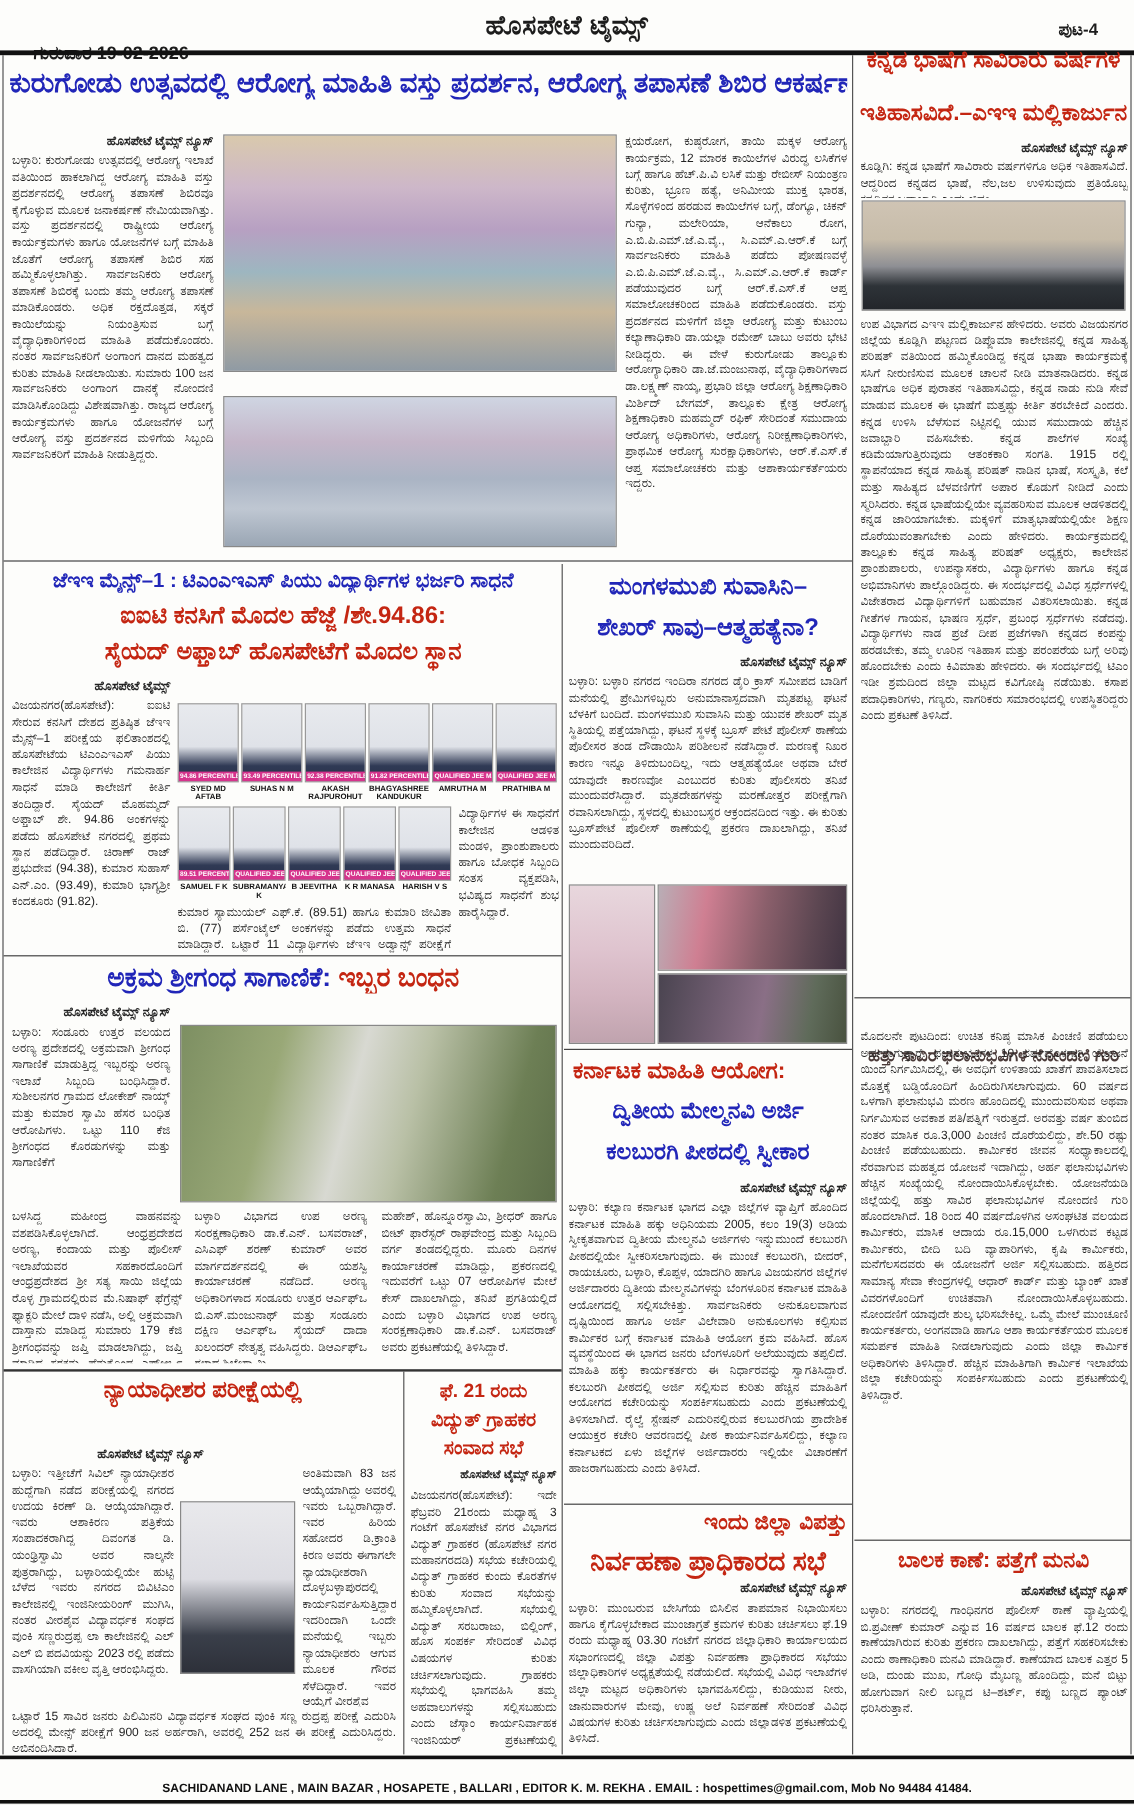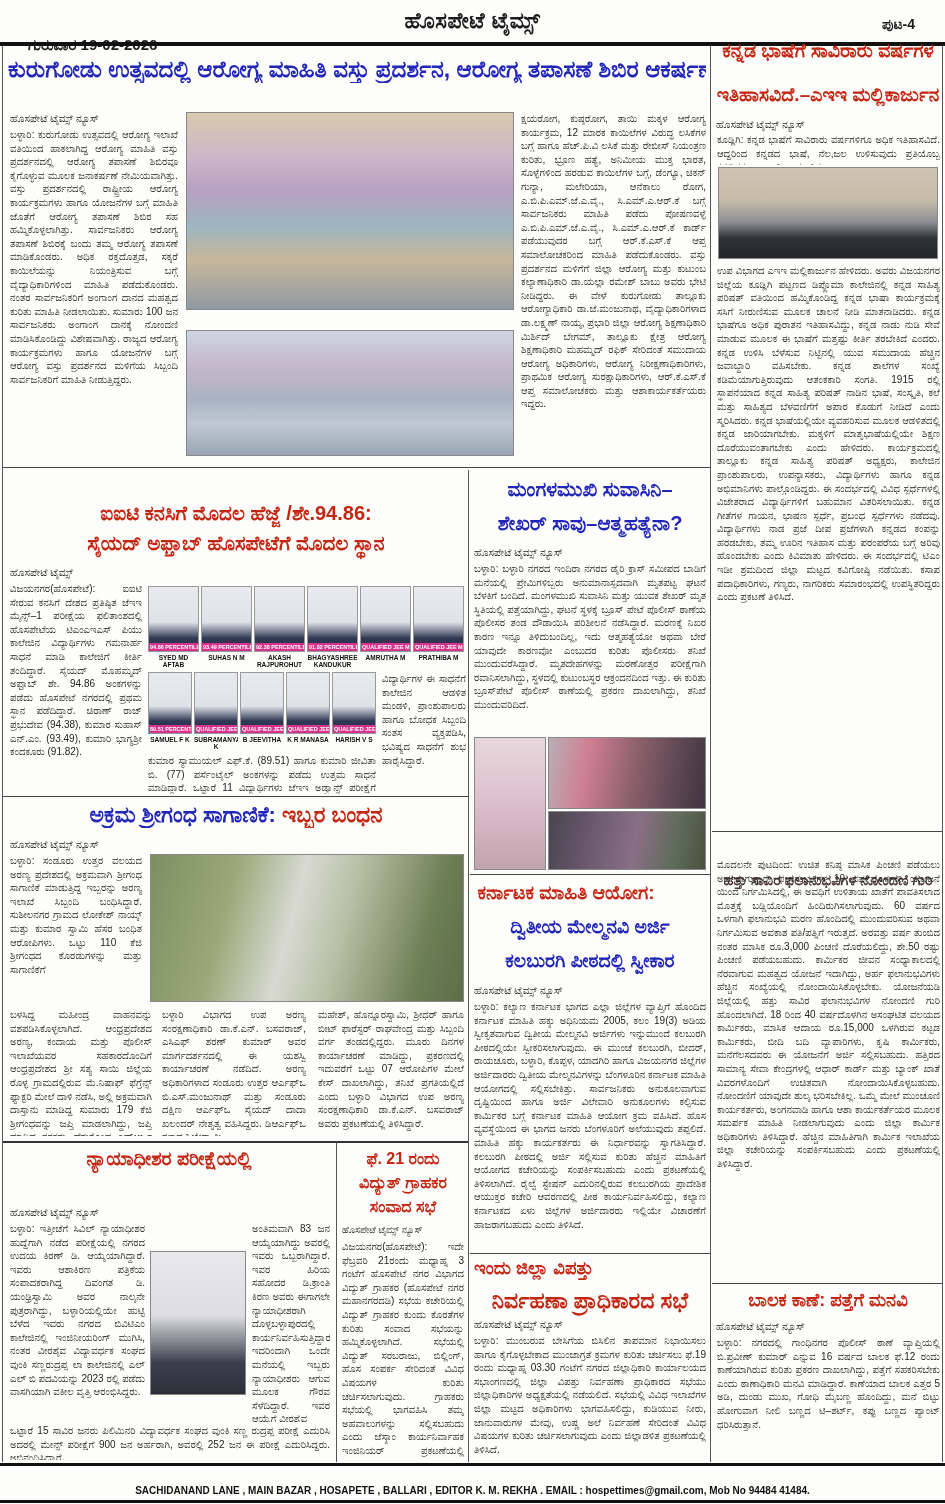--- a/index.html
+++ b/index.html
@@ -9,21 +9,21 @@
   *{box-sizing:border-box;}
   .abs{position:absolute;}
   .rule-h{position:absolute;background:#111;}
   .rule-v{position:absolute;background:#555;width:1px;}
   .hdr-date{font-weight:bold;font-size:15px;}
   .masthead{font-weight:bold;font-size:22px;letter-spacing:.5px;}
   .hdr-page{font-weight:bold;font-size:14px;}
   .head-blue{color:#2126b8;font-weight:bold;}
   .head-red{color:#c42612;font-weight:bold;}
   .head-dark{color:#4a3a38;font-weight:bold;}
-  .byline{font-weight:normal;font-size:10.5px;text-align:left;color:#222;}
+  .byline{font-weight:bold;font-size:10.5px;text-align:right;color:#222;}
   .bodytxt{font-size:10px;line-height:1.36;text-align:justify;color:#222;overflow:hidden;}
   .photo{position:absolute;border:1px solid #888;overflow:hidden;}
   .ph-exhib1{background:linear-gradient(180deg,#d9c9ad 0%,#cdb7c9 22%,#b7a0c2 40%,#9db6c0 58%,#c8b79a 75%,#8f9aa4 100%);}
   .ph-exhib2{background:linear-gradient(180deg,#cfd5e2 0%,#c4b6c9 30%,#aab4c4 55%,#bfc7d2 75%,#9aa6b4 100%);}
   .ph-meeting{background:linear-gradient(180deg,#cfc4b4 0%,#c7bca9 35%,#8e8f94 60%,#2e3338 78%,#23262b 100%);}
   .ph-sandal{background:linear-gradient(105deg,#7d8f62 0%,#99a877 25%,#d8d9d2 45%,#b9c0a6 60%,#6d7f55 85%,#5d6e49 100%);}
   .ph-portrait{background:linear-gradient(180deg,#e9e9ec 0%,#dcdce2 45%,#3a3f4a 78%,#2d3039 100%);}
   .ph-girl{background:linear-gradient(180deg,#e8d7dd 0%,#dfc4cf 40%,#d3b4c0 70%,#c0a3ae 100%);}
   .ph-body1{background:linear-gradient(100deg,#b9aeb6 0%,#cf7f92 25%,#8a5f6b 55%,#5d4752 80%,#403341 100%);}
   .ph-body2{background:linear-gradient(100deg,#4a4450 0%,#6d5b6e 30%,#8a6f86 55%,#5f6b5a 80%,#49523f 100%);}
@@ -56,20 +56,21 @@
   <div class="rule-h" style="left:712px;top:831px;width:230px;height:1px;background:#444;"></div>
   <div class="rule-h" style="left:712px;top:1283px;width:230px;height:1px;background:#444;"></div>
 
   <div class="abs head-blue" style="left:8px;top:56px;width:698px;font-size:23px;text-align:center;white-space:nowrap;overflow:hidden;">ಕುರುಗೋಡು ಉತ್ಸವದಲ್ಲಿ ಆರೋಗ್ಯ ಮಾಹಿತಿ ವಸ್ತು ಪ್ರದರ್ಶನ, ಆರೋಗ್ಯ ತಪಾಸಣೆ ಶಿಬಿರ ಆಕರ್ಷಣೆ</div>
   <div class="abs byline" style="left:10px;top:112px;width:168px;">ಹೊಸಪೇಟೆ ಟೈಮ್ಸ್ ನ್ಯೂಸ್</div>
   <div class="abs bodytxt" style="left:10px;top:128px;width:168px;height:334px;">ಬಳ್ಳಾರಿ: ಕುರುಗೋಡು ಉತ್ಸವದಲ್ಲಿ ಆರೋಗ್ಯ ಇಲಾಖೆ ವತಿಯಿಂದ ಹಾಕಲಾಗಿದ್ದ ಆರೋಗ್ಯ ಮಾಹಿತಿ ವಸ್ತು ಪ್ರದರ್ಶನದಲ್ಲಿ ಆರೋಗ್ಯ ತಪಾಸಣೆ ಶಿಬಿರವೂ ಕೈಗೊಳ್ಳುವ ಮೂಲಕ ಜನಾಕರ್ಷಣೆ ನೇಮಿಯವಾಗಿತ್ತು. ವಸ್ತು ಪ್ರದರ್ಶನದಲ್ಲಿ ರಾಷ್ಟ್ರೀಯ ಆರೋಗ್ಯ ಕಾರ್ಯಕ್ರಮಗಳು ಹಾಗೂ ಯೋಜನೆಗಳ ಬಗ್ಗೆ ಮಾಹಿತಿ ಜೊತೆಗೆ ಆರೋಗ್ಯ ತಪಾಸಣೆ ಶಿಬಿರ ಸಹ ಹಮ್ಮಿಕೊಳ್ಳಲಾಗಿತ್ತು. ಸಾರ್ವಜನಿಕರು ಆರೋಗ್ಯ ತಪಾಸಣೆ ಶಿಬಿರಕ್ಕೆ ಬಂದು ತಮ್ಮ ಆರೋಗ್ಯ ತಪಾಸಣೆ ಮಾಡಿಕೊಂಡರು. ಅಧಿಕ ರಕ್ತದೊತ್ತಡ, ಸಕ್ಕರೆ ಕಾಯಿಲೆಯನ್ನು ನಿಯಂತ್ರಿಸುವ ಬಗ್ಗೆ ವೈದ್ಯಾಧಿಕಾರಿಗಳಿಂದ ಮಾಹಿತಿ ಪಡೆದುಕೊಂಡರು. ನಂತರ ಸಾರ್ವಜನಿಕರಿಗೆ ಅಂಗಾಂಗ ದಾನದ ಮಹತ್ವದ ಕುರಿತು ಮಾಹಿತಿ ನೀಡಲಾಯಿತು. ಸುಮಾರು 100 ಜನ ಸಾರ್ವಜನಿಕರು ಅಂಗಾಂಗ ದಾನಕ್ಕೆ ನೋಂದಣಿ ಮಾಡಿಸಿಕೊಂಡಿದ್ದು ವಿಶೇಷವಾಗಿತ್ತು. ರಾಜ್ಯದ ಆರೋಗ್ಯ ಕಾರ್ಯಕ್ರಮಗಳು ಹಾಗೂ ಯೋಜನೆಗಳ ಬಗ್ಗೆ ಆರೋಗ್ಯ ವಸ್ತು ಪ್ರದರ್ಶನದ ಮಳಿಗೆಯ ಸಿಬ್ಬಂದಿ ಸಾರ್ವಜನಿಕರಿಗೆ ಮಾಹಿತಿ ನೀಡುತ್ತಿದ್ದರು.</div>
   <div class="photo ph-exhib1" style="left:186px;top:112px;width:328px;height:198px;"></div>
   <div class="photo ph-exhib2" style="left:186px;top:330px;width:328px;height:126px;"></div>
   <div class="abs bodytxt" style="left:521px;top:112px;width:185px;height:350px;">ಕ್ಷಯರೋಗ, ಕುಷ್ಠರೋಗ, ತಾಯಿ ಮಕ್ಕಳ ಆರೋಗ್ಯ ಕಾರ್ಯಕ್ರಮ, 12 ಮಾರಕ ಕಾಯಿಲೆಗಳ ವಿರುದ್ಧ ಲಸಿಕೆಗಳ ಬಗ್ಗೆ ಹಾಗೂ ಹೆಚ್.ಪಿ.ವಿ ಲಸಿಕೆ ಮತ್ತು ರೇಬೀಸ್ ನಿಯಂತ್ರಣ ಕುರಿತು, ಭ್ರೂಣ ಹತ್ಯೆ, ಅನಿಮೀಯ ಮುಕ್ತ ಭಾರತ, ಸೊಳ್ಳೆಗಳಿಂದ ಹರಡುವ ಕಾಯಿಲೆಗಳ ಬಗ್ಗೆ, ಡೆಂಗ್ಯೂ, ಚಿಕನ್ ಗುನ್ಯಾ, ಮಲೇರಿಯಾ, ಆನೆಕಾಲು ರೋಗ, ಎ.ಬಿ.ಪಿ.ಎಮ್.ಜೆ.ಎ.ವೈ., ಸಿ.ಎಮ್.ಎ.ಆರ್.ಕೆ ಬಗ್ಗೆ ಸಾರ್ವಜನಿಕರು ಮಾಹಿತಿ ಪಡೆದು ಪೋಷಣವಳ್ಳೆ ಎ.ಬಿ.ಪಿ.ಎಮ್.ಜೆ.ಎ.ವೈ., ಸಿ.ಎಮ್.ಎ.ಆರ್.ಕೆ ಕಾರ್ಡ್ ಪಡೆಯುವುದರ ಬಗ್ಗೆ ಆರ್.ಕೆ.ಎಸ್.ಕೆ ಆಪ್ತ ಸಮಾಲೋಚಕರಿಂದ ಮಾಹಿತಿ ಪಡೆದುಕೊಂಡರು. ವಸ್ತು ಪ್ರದರ್ಶನದ ಮಳಿಗೆಗೆ ಜಿಲ್ಲಾ ಆರೋಗ್ಯ ಮತ್ತು ಕುಟುಂಬ ಕಲ್ಯಾಣಾಧಿಕಾರಿ ಡಾ.ಯಲ್ಲಾ ರಮೇಶ್ ಬಾಬು ಅವರು ಭೇಟಿ ನೀಡಿದ್ದರು. ಈ ವೇಳೆ ಕುರುಗೋಡು ತಾಲ್ಲೂಕು ಆರೋಗ್ಯಾಧಿಕಾರಿ ಡಾ.ಜೆ.ಮಂಜುನಾಥ, ವೈದ್ಯಾಧಿಕಾರಿಗಳಾದ ಡಾ.ಲಕ್ಷ್ಮಣ್ ನಾಯ್ಕ, ಪ್ರಭಾರಿ ಜಿಲ್ಲಾ ಆರೋಗ್ಯ ಶಿಕ್ಷಣಾಧಿಕಾರಿ ಮಿರ್ಶಿದ್ ಬೇಗಮ್, ತಾಲ್ಲೂಕು ಕ್ಷೇತ್ರ ಆರೋಗ್ಯ ಶಿಕ್ಷಣಾಧಿಕಾರಿ ಮಹಮ್ಮದ್ ರಫಿಕ್ ಸೇರಿದಂತೆ ಸಮುದಾಯ ಆರೋಗ್ಯ ಅಧಿಕಾರಿಗಳು, ಆರೋಗ್ಯ ನಿರೀಕ್ಷಣಾಧಿಕಾರಿಗಳು, ಪ್ರಾಥಮಿಕ ಆರೋಗ್ಯ ಸುರಕ್ಷಾಧಿಕಾರಿಗಳು, ಆರ್.ಕೆ.ಎಸ್.ಕೆ ಆಪ್ತ ಸಮಾಲೋಚಕರು ಮತ್ತು ಆಶಾಕಾರ್ಯಕರ್ತೆಯರು ಇದ್ದರು.</div>
 
+  <div class="abs head-blue" style="left:8px;top:474px;width:456px;font-size:17px;text-align:center;white-space:nowrap;overflow:hidden;">ಜೆಇಇ ಮೈನ್ಸ್–1 : ಟಿಎಂಎಇಎಸ್ ಪಿಯು ವಿದ್ಯಾರ್ಥಿಗಳ ಭರ್ಜರಿ ಸಾಧನೆ</div>
   <div class="abs head-red" style="left:8px;top:502px;width:456px;font-size:20px;text-align:center;">ಐಐಟಿ ಕನಸಿಗೆ ಮೊದಲ ಹೆಜ್ಜೆ /ಶೇ.94.86:</div>
   <div class="abs head-red" style="left:8px;top:532px;width:456px;font-size:20px;text-align:center;">ಸೈಯದ್ ಅಫ್ತಾಬ್ ಹೊಸಪೇಟೆಗೆ ಮೊದಲ ಸ್ಥಾನ</div>
   <div class="abs byline" style="left:10px;top:566px;width:132px;">ಹೊಸಪೇಟೆ ಟೈಮ್ಸ್</div>
   <div class="abs bodytxt" style="left:10px;top:582px;width:132px;height:210px;">ವಿಜಯನಗರ(ಹೊಸಪೇಟೆ): ಐಐಟಿ ಸೇರುವ ಕನಸಿಗೆ ದೇಶದ ಪ್ರತಿಷ್ಠಿತ ಜೆಇಇ ಮೈನ್ಸ್–1 ಪರೀಕ್ಷೆಯ ಫಲಿತಾಂಶದಲ್ಲಿ ಹೊಸಪೇಟೆಯ ಟಿಎಂಎಇಎಸ್ ಪಿಯು ಕಾಲೇಜಿನ ವಿದ್ಯಾರ್ಥಿಗಳು ಗಮನಾರ್ಹ ಸಾಧನೆ ಮಾಡಿ ಕಾಲೇಜಿಗೆ ಕೀರ್ತಿ ತಂದಿದ್ದಾರೆ. ಸೈಯದ್ ಮೊಹಮ್ಮದ್ ಅಫ್ತಾಬ್ ಶೇ. 94.86 ಅಂಕಗಳನ್ನು ಪಡೆದು ಹೊಸಪೇಟೆ ನಗರದಲ್ಲಿ ಪ್ರಥಮ ಸ್ಥಾನ ಪಡೆದಿದ್ದಾರೆ. ಚಿರಾಣ್ ರಾಜ್ ಪ್ರಭುದೇವ (94.38), ಕುಮಾರ ಸುಹಾಸ್ ಎನ್.ಎಂ. (93.49), ಕುಮಾರಿ ಭಾಗ್ಯಶ್ರೀ ಕಂದಕೂರು (91.82).</div>
 
   <div class="stud-cell" style="left:148px;top:586px;width:51px;height:66px;">
       <span class="stud-banner">94.86 PERCENTILE</span>
     </div>
   <div class="stud-name" style="left:148px;top:654px;width:51px;height:15px;">SYED MD AFTAB</div>
   <div class="stud-cell" style="left:201px;top:586px;width:51px;height:66px;">
@@ -148,21 +149,21 @@
   <div class="photo ph-girl" style="left:474px;top:737px;width:72px;height:133px;"></div>
   <div class="photo ph-body1" style="left:548px;top:737px;width:158px;height:72px;"></div>
   <div class="photo ph-body2" style="left:548px;top:811px;width:158px;height:59px;"></div>
 
   <div class="abs head-red" style="left:450px;top:882px;width:232px;font-size:19px;text-align:center;">ಕರ್ನಾಟಕ ಮಾಹಿತಿ ಆಯೋಗ:</div>
   <div class="abs head-blue" style="left:474px;top:916px;width:232px;font-size:19px;text-align:center;">ದ್ವಿತೀಯ ಮೇಲ್ಮನವಿ ಅರ್ಜಿ</div>
   <div class="abs head-blue" style="left:474px;top:950px;width:232px;font-size:19px;text-align:center;">ಕಲಬುರಗಿ ಪೀಠದಲ್ಲಿ ಸ್ವೀಕಾರ</div>
   <div class="abs byline" style="left:474px;top:984px;width:232px;">ಹೊಸಪೇಟೆ ಟೈಮ್ಸ್ ನ್ಯೂಸ್</div>
   <div class="abs bodytxt" style="left:474px;top:1000px;width:232px;height:248px;">ಬಳ್ಳಾರಿ: ಕಲ್ಯಾಣ ಕರ್ನಾಟಕ ಭಾಗದ ಎಲ್ಲಾ ಜಿಲ್ಲೆಗಳ ವ್ಯಾಪ್ತಿಗೆ ಹೊಂದಿದ ಕರ್ನಾಟಕ ಮಾಹಿತಿ ಹಕ್ಕು ಅಧಿನಿಯಮ 2005, ಕಲಂ 19(3) ಅಡಿಯ ಸ್ವೀಕೃತವಾಗುವ ದ್ವಿತೀಯ ಮೇಲ್ಮನವಿ ಅರ್ಜಿಗಳು ಇನ್ನುಮುಂದೆ ಕಲಬುರಗಿ ಪೀಠದಲ್ಲಿಯೇ ಸ್ವೀಕರಿಸಲಾಗುವುದು. ಈ ಮುಂಚೆ ಕಲಬುರಗಿ, ಬೀದರ್, ರಾಯಚೂರು, ಬಳ್ಳಾರಿ, ಕೊಪ್ಪಳ, ಯಾದಗಿರಿ ಹಾಗೂ ವಿಜಯನಗರ ಜಿಲ್ಲೆಗಳ ಅರ್ಜಿದಾರರು ದ್ವಿತೀಯ ಮೇಲ್ಮನವಿಗಳನ್ನು ಬೆಂಗಳೂರಿನ ಕರ್ನಾಟಕ ಮಾಹಿತಿ ಆಯೋಗದಲ್ಲಿ ಸಲ್ಲಿಸಬೇಕಿತ್ತು. ಸಾರ್ವಜನಿಕರು ಅನುಕೂಲವಾಗುವ ದೃಷ್ಟಿಯಿಂದ ಹಾಗೂ ಅರ್ಜಿ ವಿಲೇವಾರಿ ಅನುಕೂಲಗಳು ಕಲ್ಪಿಸುವ ಕಾರ್ಮಿಕರ ಬಗ್ಗೆ ಕರ್ನಾಟಕ ಮಾಹಿತಿ ಆಯೋಗ ಕ್ರಮ ವಹಿಸಿದೆ. ಹೊಸ ವ್ಯವಸ್ಥೆಯಿಂದ ಈ ಭಾಗದ ಜನರು ಬೆಂಗಳೂರಿಗೆ ಅಲೆಯುವುದು ತಪ್ಪಲಿದೆ. ಮಾಹಿತಿ ಹಕ್ಕು ಕಾರ್ಯಕರ್ತರು ಈ ನಿರ್ಧಾರವನ್ನು ಸ್ವಾಗತಿಸಿದ್ದಾರೆ. ಕಲಬುರಗಿ ಪೀಠದಲ್ಲಿ ಅರ್ಜಿ ಸಲ್ಲಿಸುವ ಕುರಿತು ಹೆಚ್ಚಿನ ಮಾಹಿತಿಗೆ ಆಯೋಗದ ಕಚೇರಿಯನ್ನು ಸಂಪರ್ಕಿಸಬಹುದು ಎಂದು ಪ್ರಕಟಣೆಯಲ್ಲಿ ತಿಳಿಸಲಾಗಿದೆ. ರೈಲ್ವೆ ಸ್ಟೇಷನ್ ಎದುರಿನಲ್ಲಿರುವ ಕಲಬುರಗಿಯ ಪ್ರಾದೇಶಿಕ ಆಯುಕ್ತರ ಕಚೇರಿ ಆವರಣದಲ್ಲಿ ಪೀಠ ಕಾರ್ಯನಿರ್ವಹಿಸಲಿದ್ದು, ಕಲ್ಯಾಣ ಕರ್ನಾಟಕದ ಏಳು ಜಿಲ್ಲೆಗಳ ಅರ್ಜಿದಾರರು ಇಲ್ಲಿಯೇ ವಿಚಾರಣೆಗೆ ಹಾಜರಾಗಬಹುದು ಎಂದು ತಿಳಿಸಿದೆ.</div>
 
-  <div class="abs head-red" style="left:474px;top:1258px;width:232px;font-size:18px;text-align:left;">ಇಂದು ಜಿಲ್ಲಾ ವಿಪತ್ತು</div>
+  <div class="abs head-red" style="left:474px;top:1258px;width:232px;font-size:18px;text-align:right;">ಇಂದು ಜಿಲ್ಲಾ ವಿಪತ್ತು</div>
   <div class="abs head-red" style="left:474px;top:1288px;width:232px;font-size:22px;text-align:center;">ನಿರ್ವಹಣಾ ಪ್ರಾಧಿಕಾರದ ಸಭೆ</div>
   <div class="abs byline" style="left:474px;top:1318px;width:232px;">ಹೊಸಪೇಟೆ ಟೈಮ್ಸ್ ನ್ಯೂಸ್</div>
   <div class="abs bodytxt" style="left:474px;top:1334px;width:232px;height:126px;">ಬಳ್ಳಾರಿ: ಮುಂಬರುವ ಬೇಸಿಗೆಯ ಬಿಸಿಲಿನ ತಾಪಮಾನ ನಿಭಾಯಿಸಲು ಹಾಗೂ ಕೈಗೊಳ್ಳಬೇಕಾದ ಮುಂಜಾಗ್ರತೆ ಕ್ರಮಗಳ ಕುರಿತು ಚರ್ಚಿಸಲು ಫೆ.19 ರಂದು ಮಧ್ಯಾಹ್ನ 03.30 ಗಂಟೆಗೆ ನಗರದ ಜಿಲ್ಲಾಧಿಕಾರಿ ಕಾರ್ಯಾಲಯದ ಸಭಾಂಗಣದಲ್ಲಿ ಜಿಲ್ಲಾ ವಿಪತ್ತು ನಿರ್ವಹಣಾ ಪ್ರಾಧಿಕಾರದ ಸಭೆಯು ಜಿಲ್ಲಾಧಿಕಾರಿಗಳ ಅಧ್ಯಕ್ಷತೆಯಲ್ಲಿ ನಡೆಯಲಿದೆ. ಸಭೆಯಲ್ಲಿ ವಿವಿಧ ಇಲಾಖೆಗಳ ಜಿಲ್ಲಾ ಮಟ್ಟದ ಅಧಿಕಾರಿಗಳು ಭಾಗವಹಿಸಲಿದ್ದು, ಕುಡಿಯುವ ನೀರು, ಜಾನುವಾರುಗಳ ಮೇವು, ಉಷ್ಣ ಅಲೆ ನಿರ್ವಹಣೆ ಸೇರಿದಂತೆ ವಿವಿಧ ವಿಷಯಗಳ ಕುರಿತು ಚರ್ಚಿಸಲಾಗುವುದು ಎಂದು ಜಿಲ್ಲಾಡಳಿತ ಪ್ರಕಟಣೆಯಲ್ಲಿ ತಿಳಿಸಿದೆ.</div>
 
   <div class="abs head-red" style="left:716px;top:40px;width:224px;font-size:19px;text-align:center;">ಕನ್ನಡ ಭಾಷೆಗೆ ಸಾವಿರಾರು ವರ್ಷಗಳ</div>
   <div class="abs head-red" style="left:716px;top:84px;width:224px;font-size:19px;text-align:center;">ಇತಿಹಾಸವಿದೆ.–ಎಇಇ ಮಲ್ಲಿಕಾರ್ಜುನ</div>
   <div class="abs byline" style="left:716px;top:118px;width:224px;">ಹೊಸಪೇಟೆ ಟೈಮ್ಸ್ ನ್ಯೂಸ್</div>
   <div class="abs bodytxt" style="left:717px;top:133px;width:223px;height:32px;">ಕೂಡ್ಲಿಗಿ: ಕನ್ನಡ ಭಾಷೆಗೆ ಸಾವಿರಾರು ವರ್ಷಗಳಿಗೂ ಅಧಿಕ ಇತಿಹಾಸವಿದೆ. ಆದ್ದರಿಂದ ಕನ್ನಡದ ಭಾಷೆ, ನೆಲ,ಜಲ ಉಳಿಸುವುದು ಪ್ರತಿಯೊಬ್ಬ ಕನ್ನಡಿಗರ ಜವಾಬ್ದಾರಿ ಎಂದು ಜಿಪಂ</div>
   <div class="photo ph-meeting" style="left:718px;top:167px;width:220px;height:92px;"></div>
   <div class="abs bodytxt" style="left:717px;top:264px;width:223px;height:564px;">ಉಪ ವಿಭಾಗದ ಎಇಇ ಮಲ್ಲಿಕಾರ್ಜುನ ಹೇಳಿದರು. ಅವರು ವಿಜಯನಗರ ಜಿಲ್ಲೆಯ ಕೂಡ್ಲಿಗಿ ಪಟ್ಟಣದ ಡಿಪ್ಲೊಮಾ ಕಾಲೇಜಿನಲ್ಲಿ ಕನ್ನಡ ಸಾಹಿತ್ಯ ಪರಿಷತ್ ವತಿಯಿಂದ ಹಮ್ಮಿಕೊಂಡಿದ್ದ ಕನ್ನಡ ಭಾಷಾ ಕಾರ್ಯಕ್ರಮಕ್ಕೆ ಸಸಿಗೆ ನೀರುಣಿಸುವ ಮೂಲಕ ಚಾಲನೆ ನೀಡಿ ಮಾತನಾಡಿದರು. ಕನ್ನಡ ಭಾಷೆಗೂ ಅಧಿಕ ಪುರಾತನ ಇತಿಹಾಸವಿದ್ದು, ಕನ್ನಡ ನಾಡು ನುಡಿ ಸೇವೆ ಮಾಡುವ ಮೂಲಕ ಈ ಭಾಷೆಗೆ ಮತ್ತಷ್ಟು ಕೀರ್ತಿ ತರಬೇಕಿದೆ ಎಂದರು. ಕನ್ನಡ ಉಳಿಸಿ ಬೆಳೆಸುವ ನಿಟ್ಟಿನಲ್ಲಿ ಯುವ ಸಮುದಾಯ ಹೆಚ್ಚಿನ ಜವಾಬ್ದಾರಿ ವಹಿಸಬೇಕು. ಕನ್ನಡ ಶಾಲೆಗಳ ಸಂಖ್ಯೆ ಕಡಿಮೆಯಾಗುತ್ತಿರುವುದು ಆತಂಕಕಾರಿ ಸಂಗತಿ. 1915 ರಲ್ಲಿ ಸ್ಥಾಪನೆಯಾದ ಕನ್ನಡ ಸಾಹಿತ್ಯ ಪರಿಷತ್ ನಾಡಿನ ಭಾಷೆ, ಸಂಸ್ಕೃತಿ, ಕಲೆ ಮತ್ತು ಸಾಹಿತ್ಯದ ಬೆಳವಣಿಗೆಗೆ ಅಪಾರ ಕೊಡುಗೆ ನೀಡಿದೆ ಎಂದು ಸ್ಮರಿಸಿದರು. ಕನ್ನಡ ಭಾಷೆಯಲ್ಲಿಯೇ ವ್ಯವಹರಿಸುವ ಮೂಲಕ ಆಡಳಿತದಲ್ಲಿ ಕನ್ನಡ ಜಾರಿಯಾಗಬೇಕು. ಮಕ್ಕಳಿಗೆ ಮಾತೃಭಾಷೆಯಲ್ಲಿಯೇ ಶಿಕ್ಷಣ ದೊರೆಯುವಂತಾಗಬೇಕು ಎಂದು ಹೇಳಿದರು. ಕಾರ್ಯಕ್ರಮದಲ್ಲಿ ತಾಲ್ಲೂಕು ಕನ್ನಡ ಸಾಹಿತ್ಯ ಪರಿಷತ್ ಅಧ್ಯಕ್ಷರು, ಕಾಲೇಜಿನ ಪ್ರಾಂಶುಪಾಲರು, ಉಪನ್ಯಾಸಕರು, ವಿದ್ಯಾರ್ಥಿಗಳು ಹಾಗೂ ಕನ್ನಡ ಅಭಿಮಾನಿಗಳು ಪಾಲ್ಗೊಂಡಿದ್ದರು. ಈ ಸಂದರ್ಭದಲ್ಲಿ ವಿವಿಧ ಸ್ಪರ್ಧೆಗಳಲ್ಲಿ ವಿಜೇತರಾದ ವಿದ್ಯಾರ್ಥಿಗಳಿಗೆ ಬಹುಮಾನ ವಿತರಿಸಲಾಯಿತು. ಕನ್ನಡ ಗೀತೆಗಳ ಗಾಯನ, ಭಾಷಣ ಸ್ಪರ್ಧೆ, ಪ್ರಬಂಧ ಸ್ಪರ್ಧೆಗಳು ನಡೆದವು. ವಿದ್ಯಾರ್ಥಿಗಳು ನಾಡ ಪ್ರಜೆ ದೀಪ ಪ್ರಜೆಗಳಾಗಿ ಕನ್ನಡದ ಕಂಪನ್ನು ಹರಡಬೇಕು, ತಮ್ಮ ಊರಿನ ಇತಿಹಾಸ ಮತ್ತು ಪರಂಪರೆಯ ಬಗ್ಗೆ ಅರಿವು ಹೊಂದಬೇಕು ಎಂದು ಕಿವಿಮಾತು ಹೇಳಿದರು. ಈ ಸಂದರ್ಭದಲ್ಲಿ ಟಿಎಂ ಇಡೀ ಶ್ರಮದಿಂದ ಜಿಲ್ಲಾ ಮಟ್ಟದ ಕವಿಗೋಷ್ಠಿ ನಡೆಯಿತು. ಕಸಾಪ ಪದಾಧಿಕಾರಿಗಳು, ಗಣ್ಯರು, ನಾಗರಿಕರು ಸಮಾರಂಭದಲ್ಲಿ ಉಪಸ್ಥಿತರಿದ್ದರು ಎಂದು ಪ್ರಕಟಣೆ ತಿಳಿಸಿದೆ.</div>

